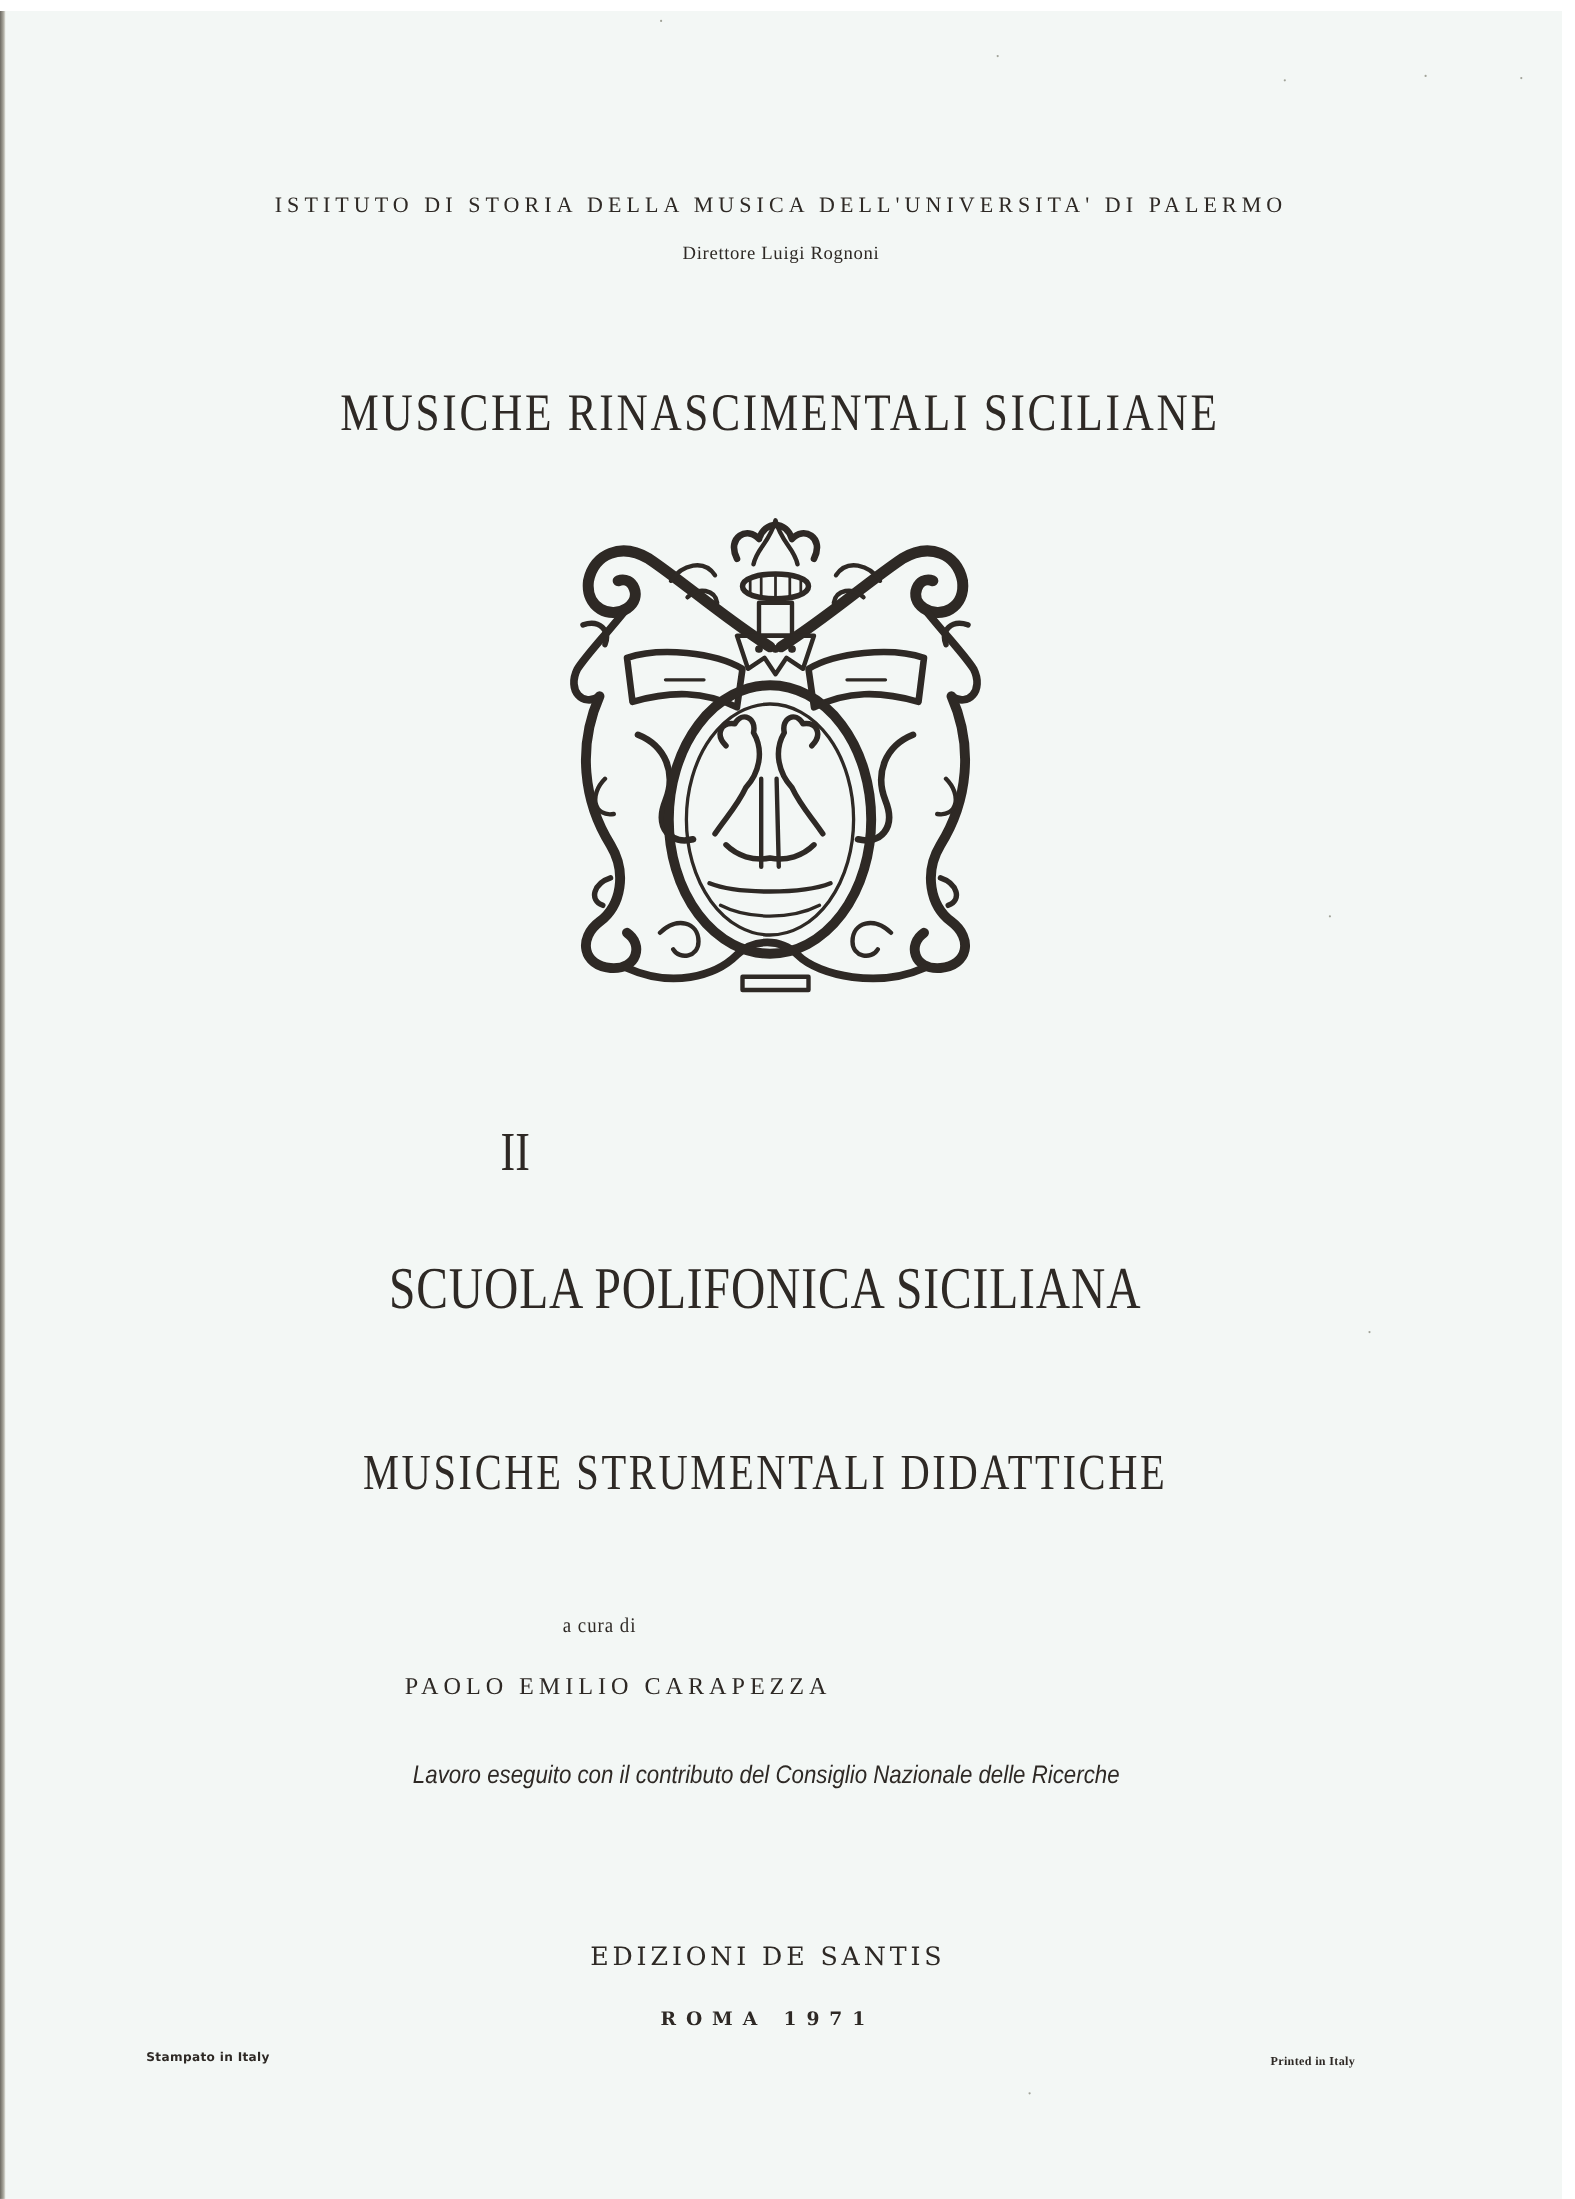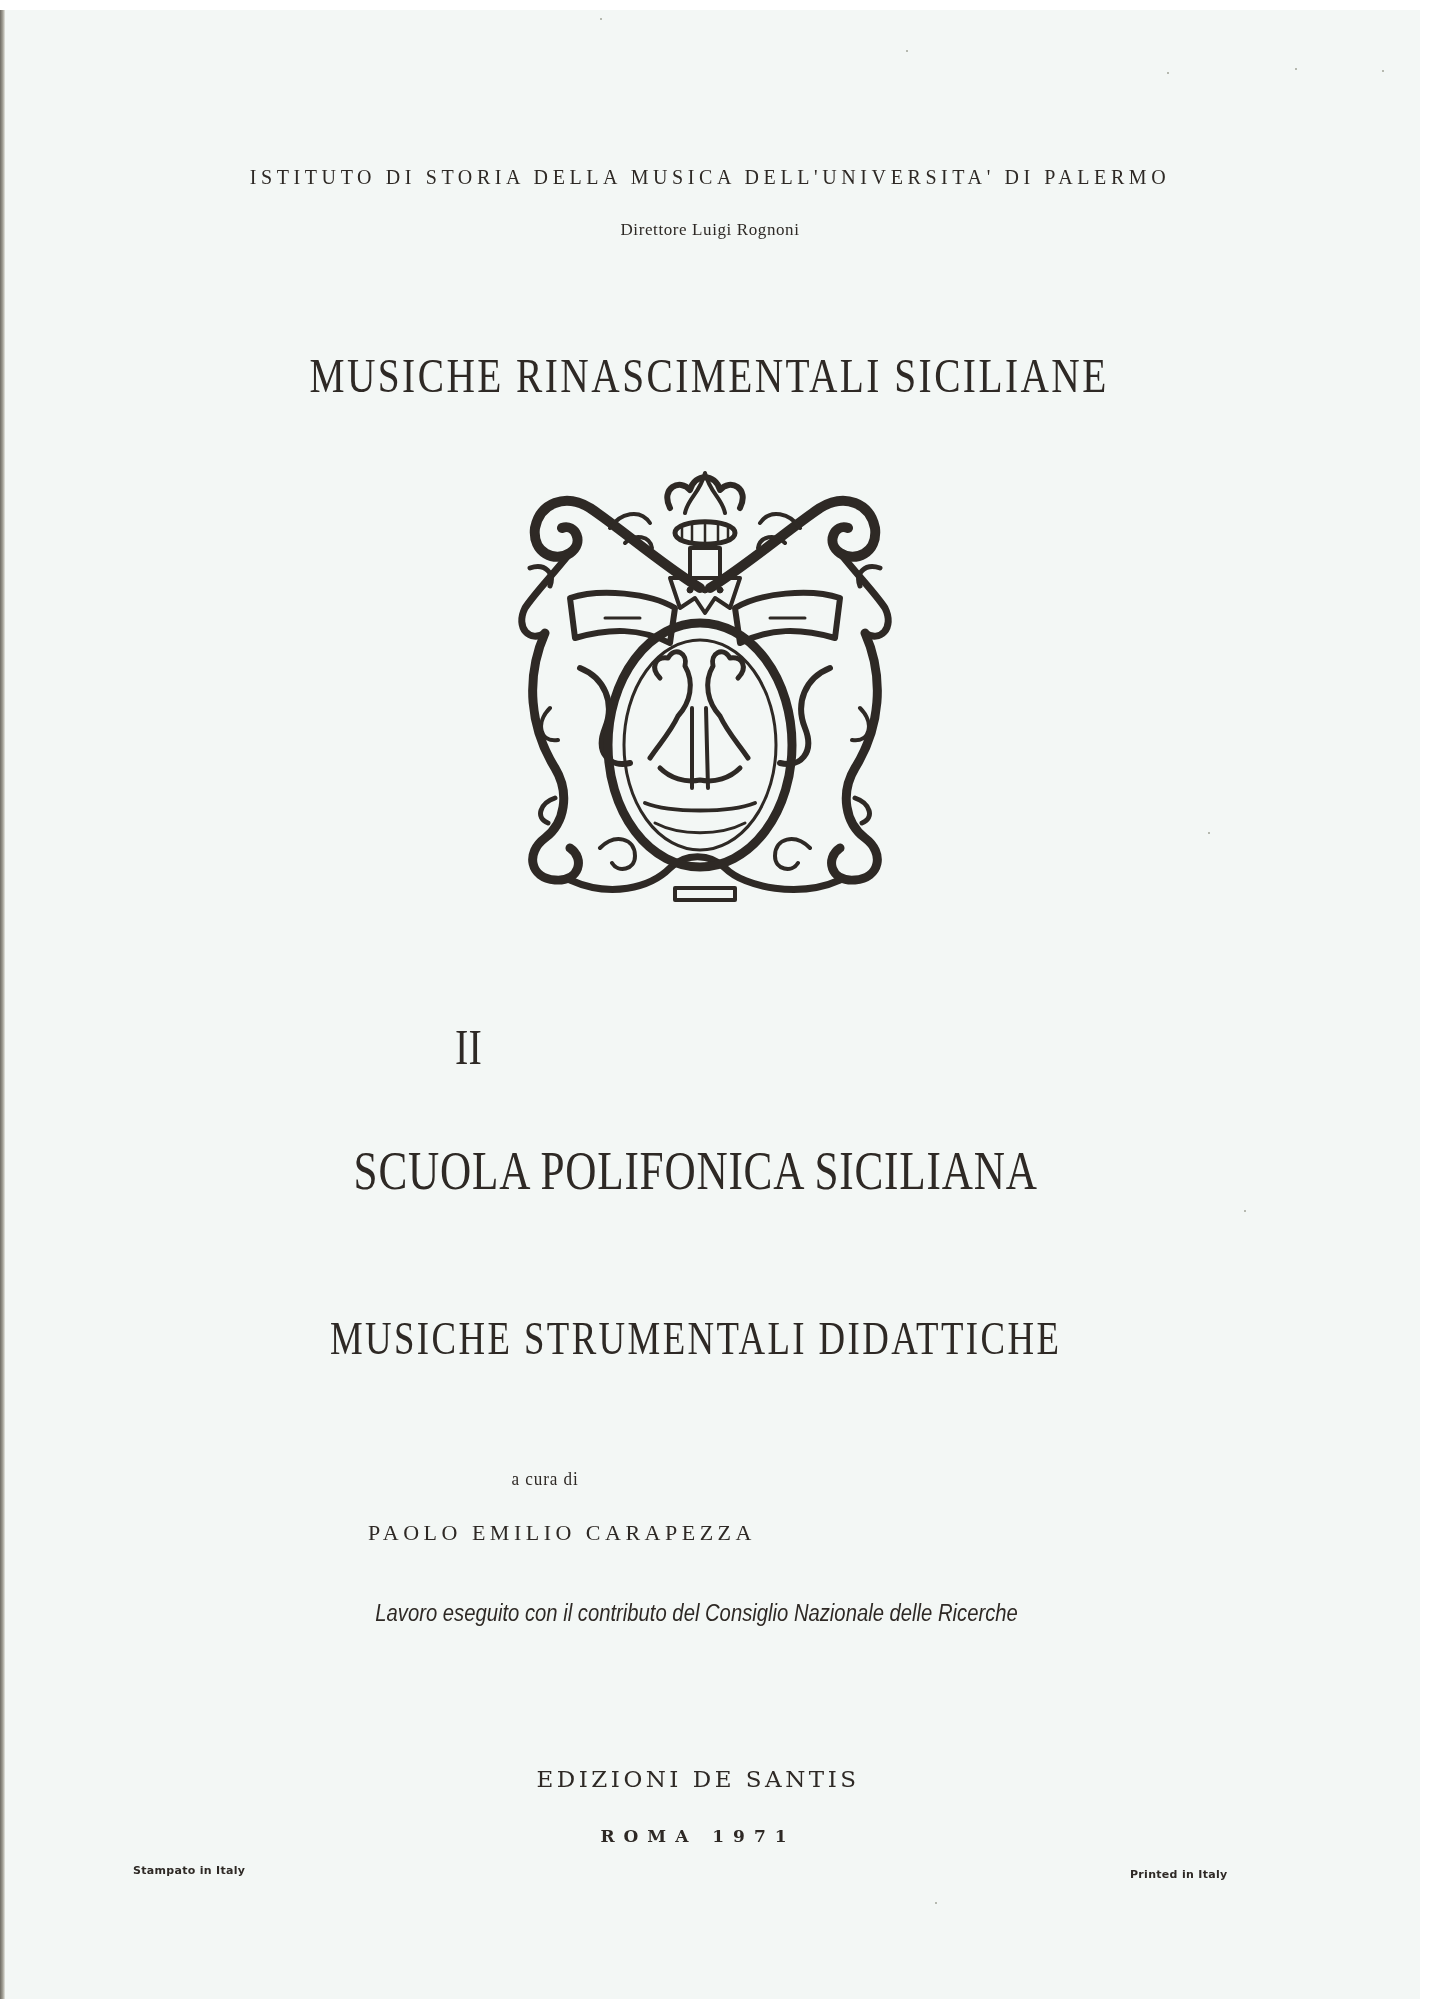--- a/index.html
+++ b/index.html
@@ -12,21 +12,21 @@
   .page {
     position: absolute; left: 0; top: 10px; width: 1420px; height: 1989px;
     background: #f3f7f5;
   }
   .left-edge {
     position: absolute; left: 0; top: 0; width: 5px; height: 100%;
     background: linear-gradient(to right, #6d6a62, #a8a69c 60%, #e6e8e2);
   }
   .line { position: absolute; left: 0; width: 1420px; text-align: center; white-space: nowrap; }
 
-  .institute { top: 156px; font-size: 20px; letter-spacing: 4.6px; padding-left: 0; }
+  .institute { top: 166px; font-size: 20px; letter-spacing: 4.6px; padding-left: 0; }
   .director  { top: 210px; font-size: 17px; letter-spacing: 0.6px; }
   .series-title { top: 338px; font-size: 48px; letter-spacing: 3px; transform: scaleX(0.82); transform-origin: 705px 0; }
   .emblem { position: absolute; left: 510px; top: 458px; width: 390px; height: 445px; }
   .volume { top: 1008px; font-size: 50px; transform: scaleX(0.8); transform-origin: 502px 0; left: -200px; }
   .school { top: 1130px; font-size: 54px; letter-spacing: 1px; transform: scaleX(0.8); transform-origin: 698px 0; left: -12px; }
   .subtitle { top: 1302px; font-size: 46px; letter-spacing: 3px; transform: scaleX(0.8); transform-origin: 698px 0; left: -12px; }
   .curator-label { top: 1458px; font-size: 19px; letter-spacing: 1px; transform: scaleX(0.9); transform-origin: 561px 0; left: -150px; }
   .curator { top: 1510px; font-size: 22px; letter-spacing: 4.5px; left: -148px; }
   .credit {
     top: 1590px; font-size: 23px; font-style: italic; left: -12px;
@@ -39,21 +39,21 @@
   }
   .place-year {
     top: 1816px; font-size: 17px; letter-spacing: 9px; font-weight: bold; left: -12px;
     font-family: "DejaVu Serif", serif;
   }
   .foot {
     position: absolute; font-family: "DejaVu Sans", "Liberation Sans", sans-serif;
     font-size: 11px; font-weight: bold; letter-spacing: 0.3px; white-space: nowrap;
   }
   .foot-left { left: 133px; top: 1854px; }
-  .foot-right { left: 1130px; top: 1858px; }
+  .foot-right { left: 1155px; top: 1858px; font-family: Liberation Serif, serif; }
   .speck { position: absolute; width: 2px; height: 2px; border-radius: 1px; background: #6b6a5c; opacity: 0.6; }
 </style>
 </head>
 <body>
 
 <div class="page">
   <div class="left-edge"></div>
 
   <div class="line institute">ISTITUTO DI STORIA DELLA MUSICA DELL'UNIVERSITA' DI PALERMO</div>
   <div class="line director">Direttore Luigi Rognoni</div>

